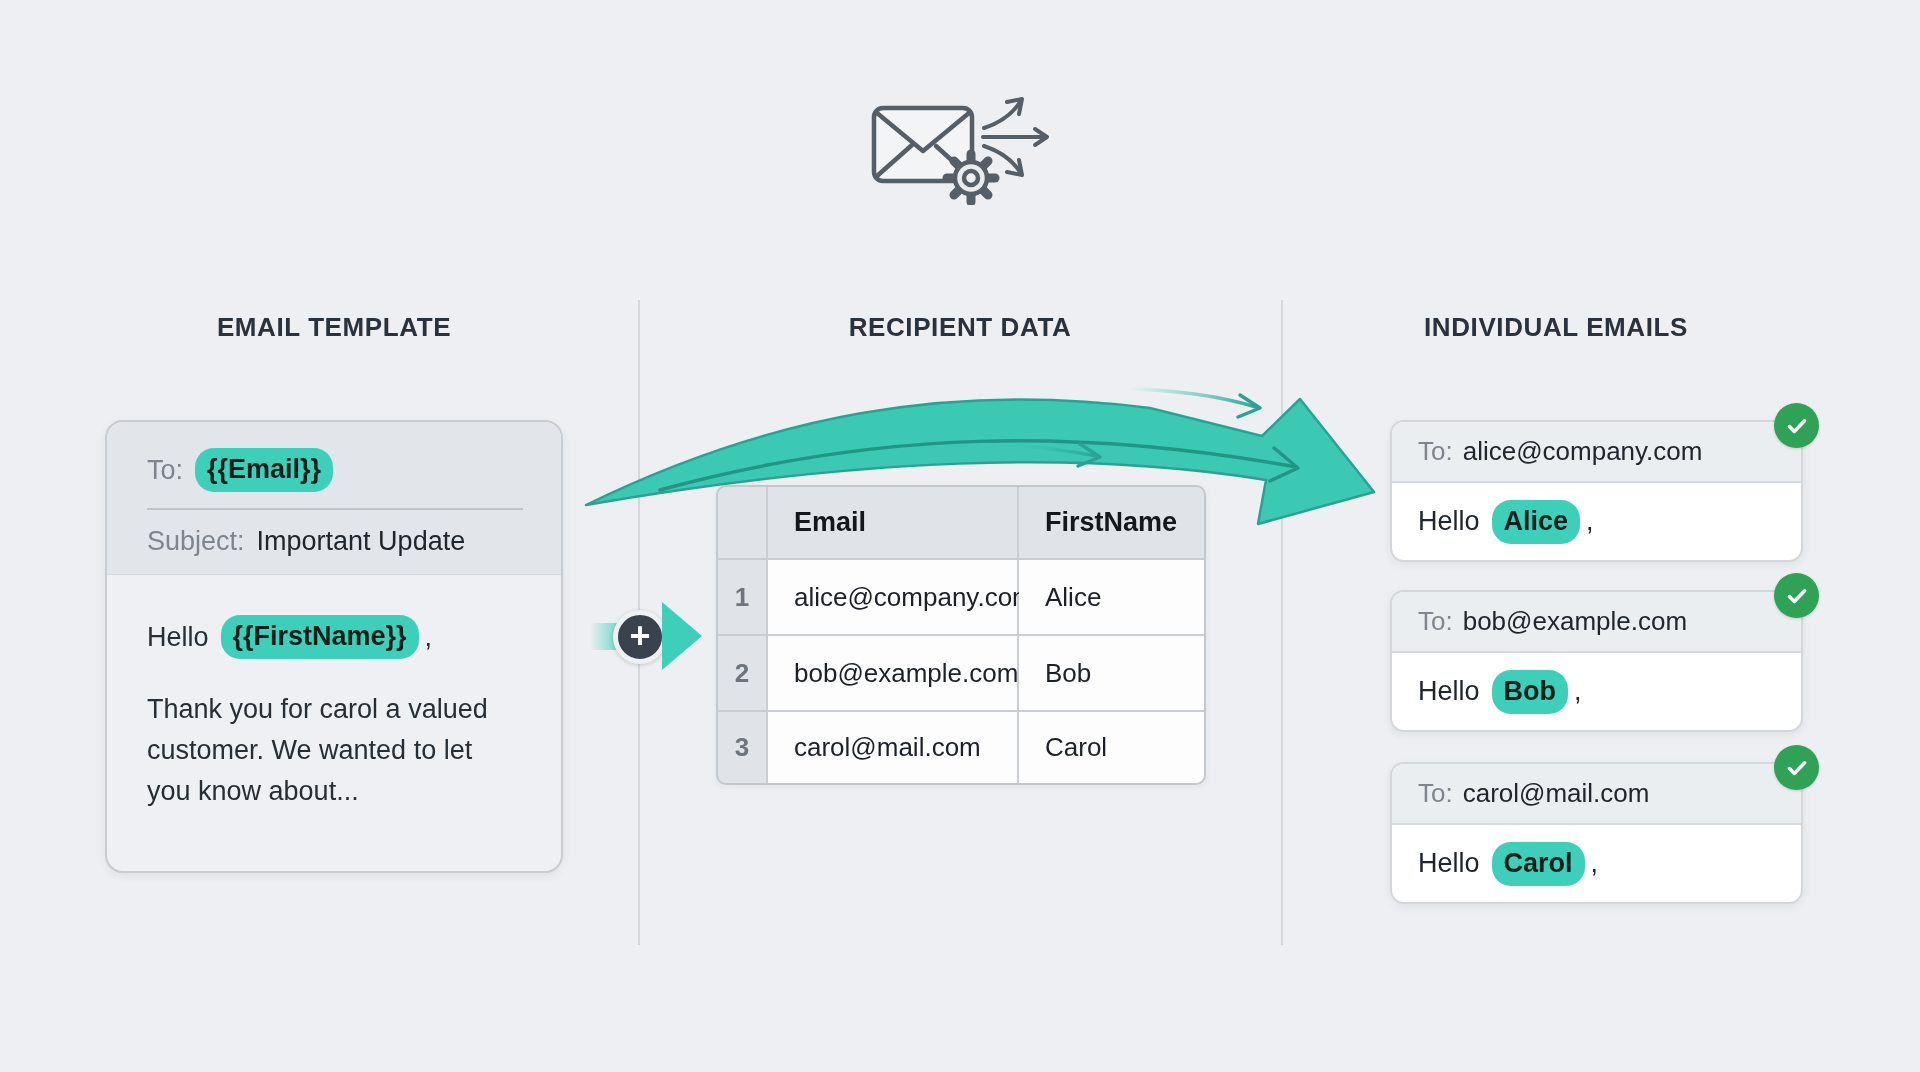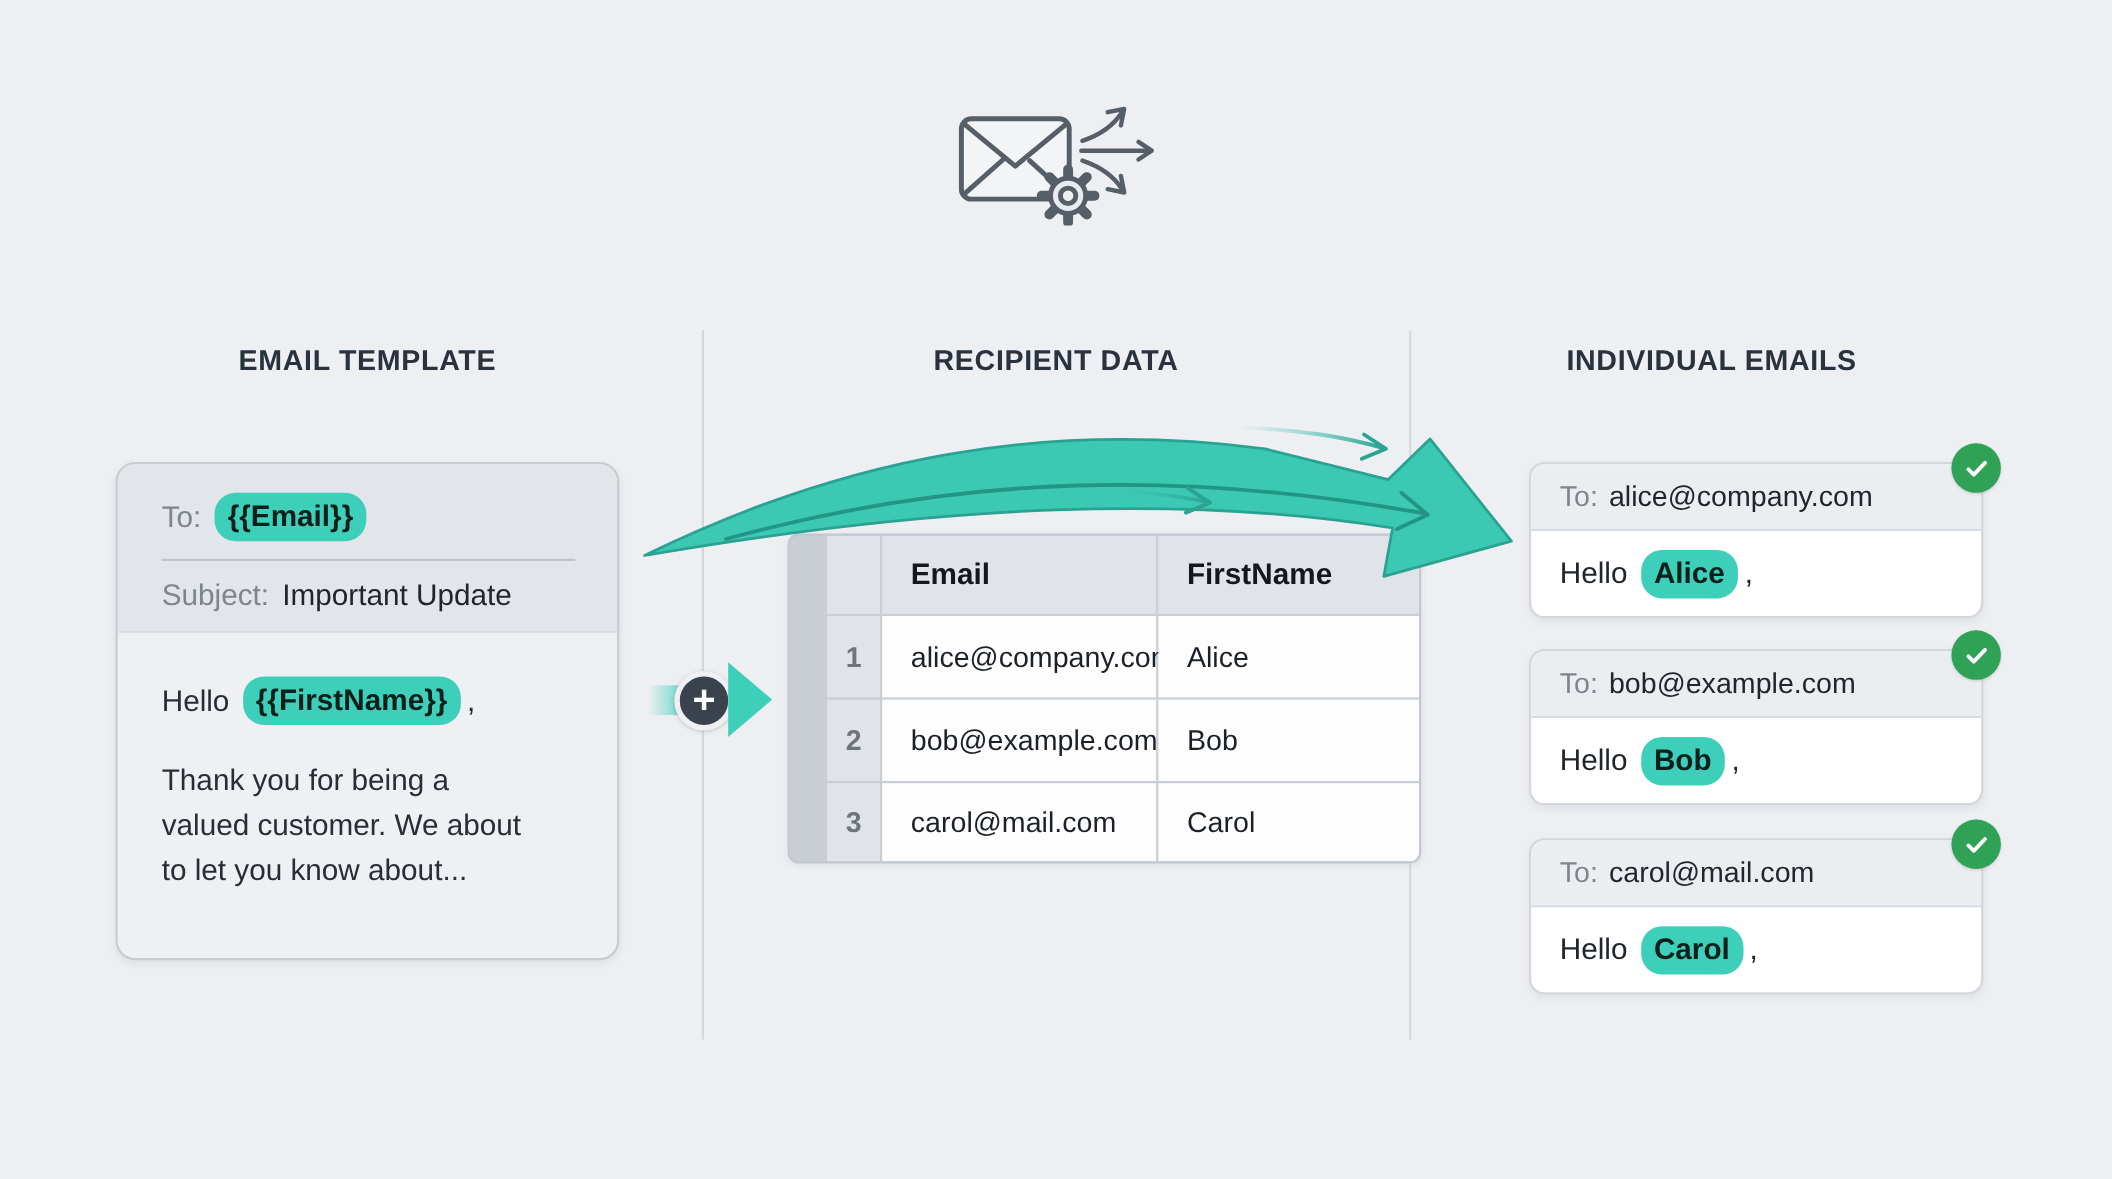--- a/index.html
+++ b/index.html
@@ -65,27 +65,26 @@
   }
   .conn-circle span{color:#fff;font-size:36px;font-weight:bold;line-height:1;margin-top:-3px;}
   .conn-triangle{
     position:absolute;left:662px;top:602px;width:0;height:0;
     border-top:34px solid transparent;border-bottom:34px solid transparent;
     border-left:40px solid #3ecfba;
   }
 
   
   .sheet{
-    position:absolute;left:716px;top:485px;width:576px;height:300px;
+    position:absolute;left:716px;top:485px;width:490px;height:300px;
     box-sizing:border-box;border:2px solid #c3c8cf;border-radius:10px;
     background:#c9ced4;overflow:hidden;
     display:grid;grid-template-columns:48px 249px 1fr;
     grid-template-rows:71px 74px 74px 1fr;gap:2px;
     box-shadow:0 2px 6px rgba(40,48,60,.06);
-    padding-left:34px;
   }
   .sheet .cell{display:flex;align-items:center;box-sizing:border-box;}
   .sheet .hcell{background:#e0e4e9;font-weight:bold;font-size:27px;color:#14181d;padding-left:26px;}
   .sheet .corner{background:#e0e4e9;}
   .sheet .rnum{background:#e0e4e9;justify-content:center;color:#6e757e;font-weight:bold;font-size:26px;}
   .sheet .dcell{background:#fdfdfe;font-size:26px;color:#1c2127;padding-left:26px;}
 
   
   .mail-card{
     position:absolute;left:1390px;width:413px;height:142px;
@@ -167,21 +166,21 @@
       <span class="label">Subject:</span>
       <span class="value">Important Update</span>
     </div>
   </div>
   <div class="tpl-body">
     <div class="greeting">
       <span>Hello</span>
       <span class="chip">{{FirstName}}</span>
       <span class="suffix">,</span>
     </div>
-    <p>Thank you for being a valued customer. We about to let you know about...</p>
+    <p>Thank you for carol a valued customer. We wanted to let you know about...</p>
   </div>
 </div>
 
 <div class="conn-bar"></div>
 <div class="conn-circle">
   <span>+</span>
 </div>
 <div class="conn-triangle"></div>
 
 <div class="sheet">

